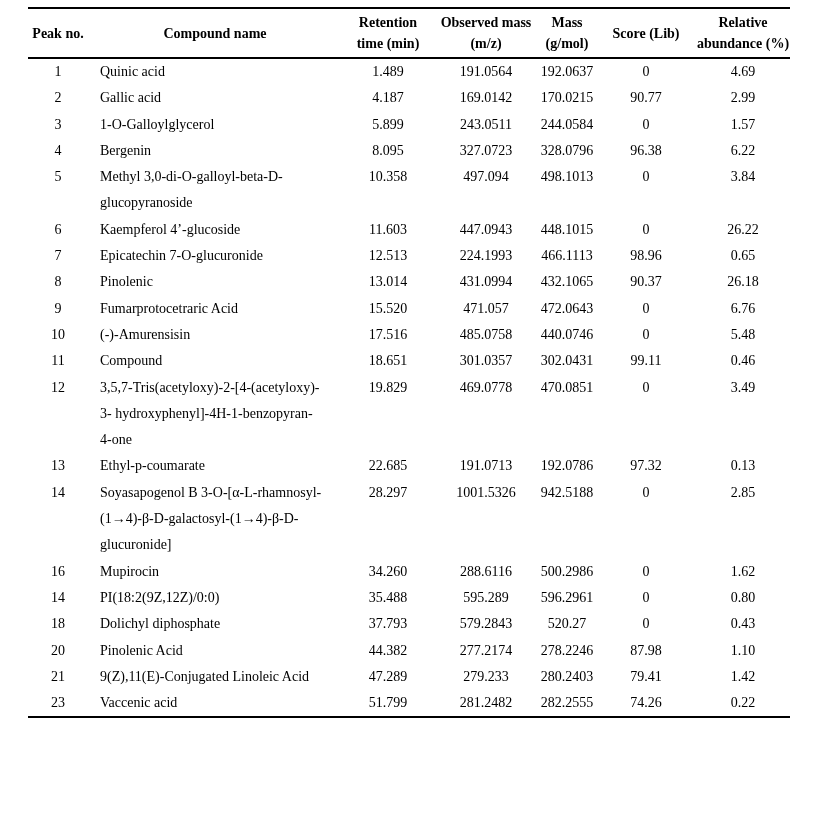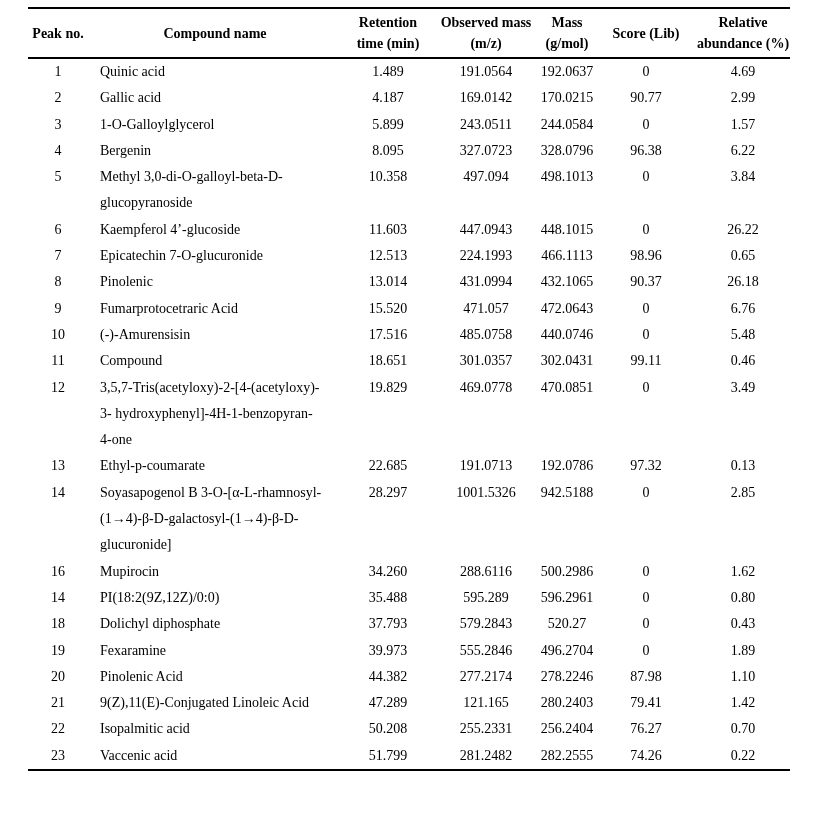--- a/index.html
+++ b/index.html
@@ -255,59 +255,41 @@
   <tr>
     <td>18</td>
     <td class="compound">Dolichyl diphosphate</td>
     <td>37.793</td>
     <td>579.2843</td>
     <td>520.27</td>
     <td>0</td>
     <td>0.43</td>
   </tr>
 
-  <tr>
-    <td>19</td>
-    <td class="compound">Fexaramine</td>
-    <td>39.973</td>
-    <td>555.2846</td>
-    <td>496.2704</td>
-    <td>0</td>
-    <td>1.89</td>
-  </tr>
 
   <tr>
     <td>20</td>
     <td class="compound">Pinolenic Acid</td>
     <td>44.382</td>
     <td>277.2174</td>
     <td>278.2246</td>
     <td>87.98</td>
     <td>1.10</td>
   </tr>
 
   <tr>
     <td>21</td>
     <td class="compound">9(Z),11(E)-Conjugated Linoleic Acid</td>
     <td>47.289</td>
-    <td>121.165</td>
+    <td>279.233</td>
     <td>280.2403</td>
     <td>79.41</td>
     <td>1.42</td>
   </tr>
 
-  <tr>
-    <td>22</td>
-    <td class="compound">Isopalmitic acid</td>
-    <td>50.208</td>
-    <td>255.2331</td>
-    <td>256.2404</td>
-    <td>76.27</td>
-    <td>0.70</td>
-  </tr>
 
   <tr>
     <td>23</td>
     <td class="compound">Vaccenic acid</td>
     <td>51.799</td>
     <td>281.2482</td>
     <td>282.2555</td>
     <td>74.26</td>
     <td>0.22</td>
   </tr>

